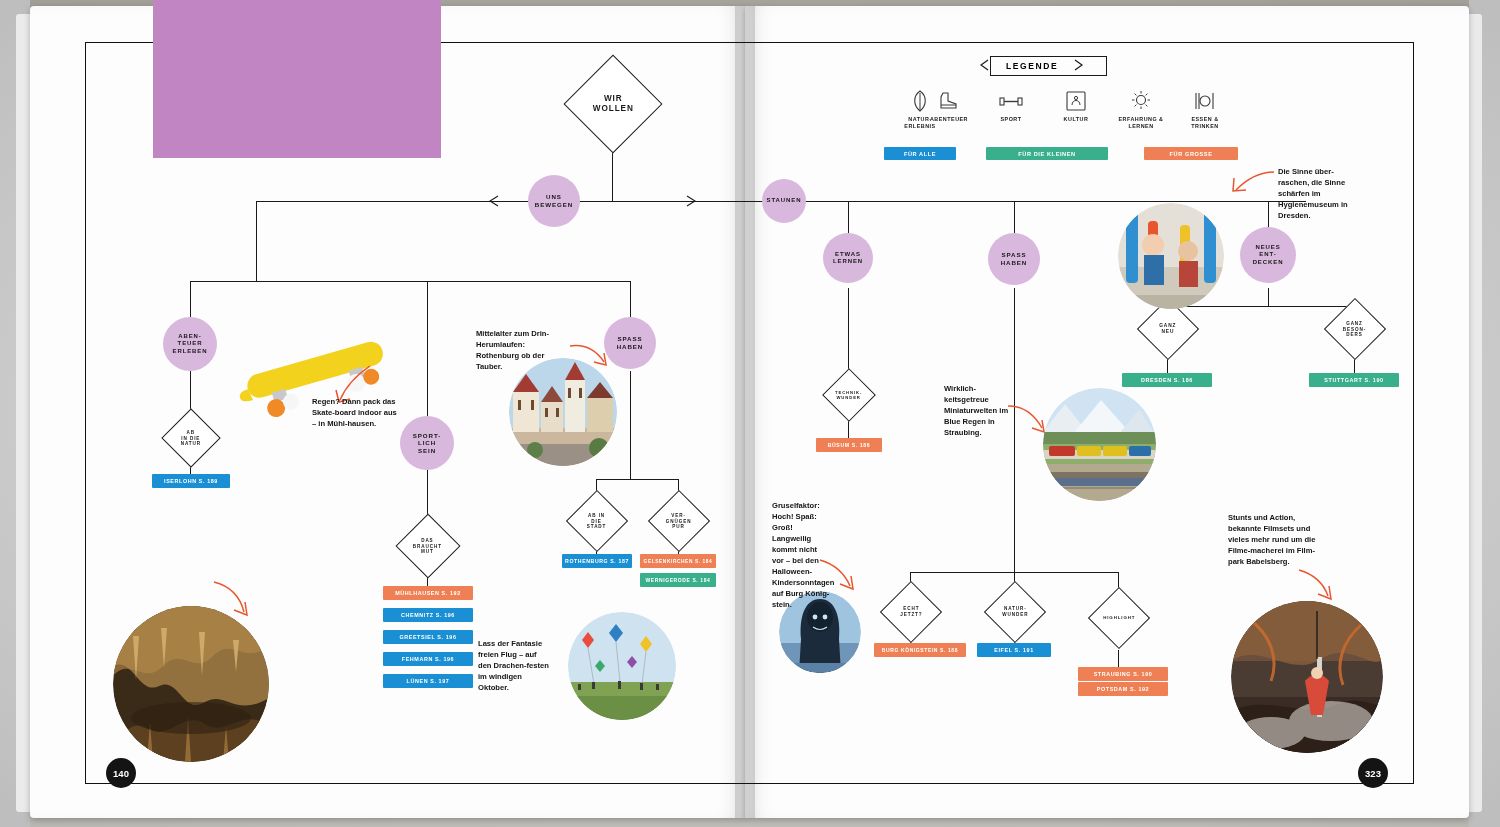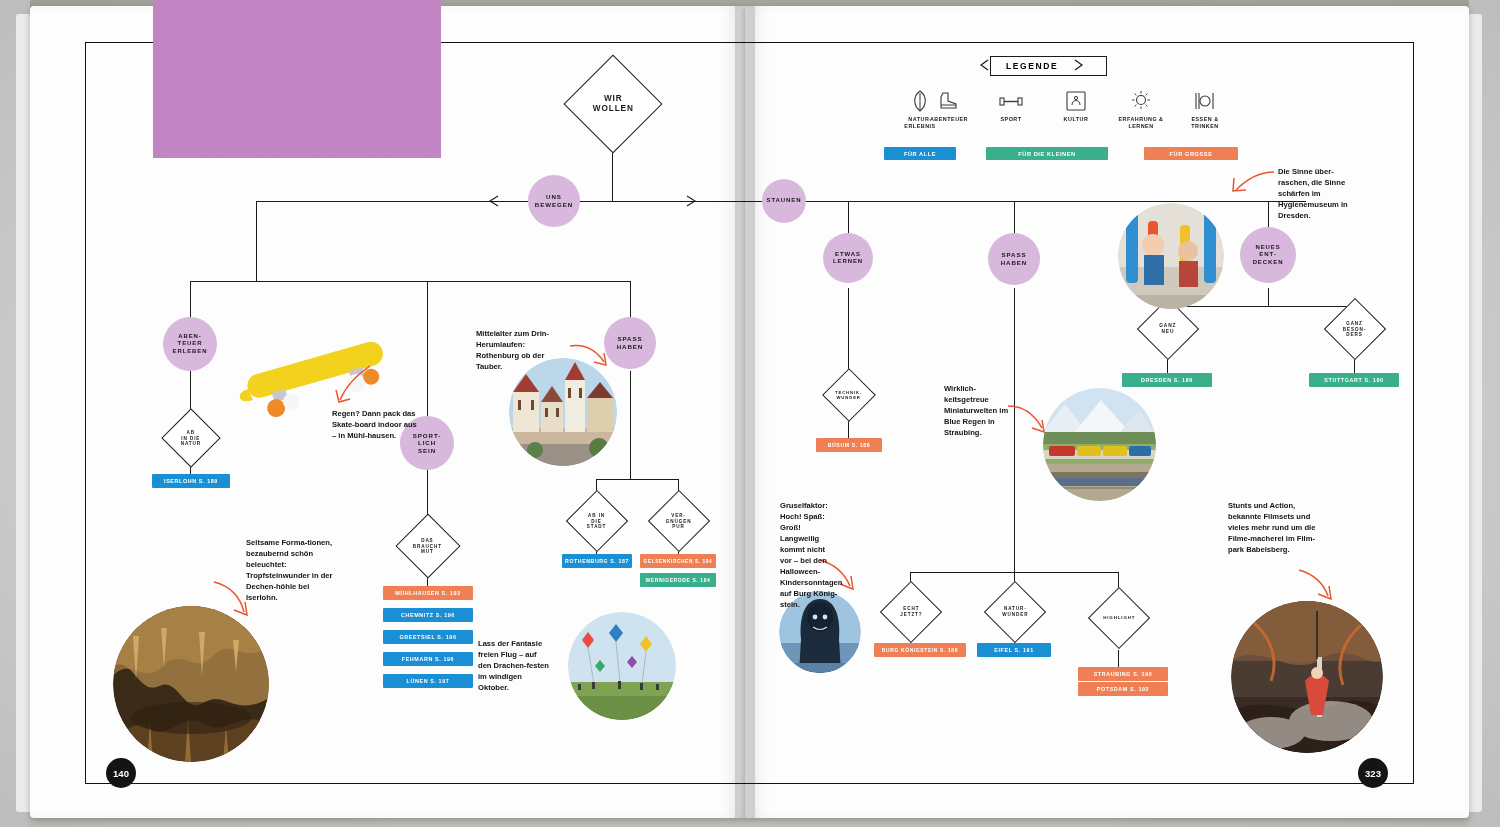--- a/index.html
+++ b/index.html
@@ -578,21 +578,20 @@
             <line x1="86" y1="10" x2="86" y2="58"></line>
           </g>
       </g>
     </svg>
   </div>
   <svg class="arrow" style="left:1295px;top:566px;" width="42" height="40">
     <path d="M4 4 C18 8 28 16 33 30" stroke="#e8552e" stroke-width="1.5" fill="none"></path>
     <polyline points="23,28 36,33 34,20" stroke="#e8552e" stroke-width="1.5" fill="none"></polyline>
   </svg>
 
-  <div class="note note-c" style="left:312px;top:408px;width:88px;margin-left:20px;">Regen? Dann pack das Skate-board indoor aus – in Mühl-hausen.</div>
+  <div class="note note-c" style="left:312px;top:396px;width:88px;">Regen? Dann pack das Skate-board indoor aus – in Mühl-hausen.</div>
   <div class="note note-c" style="left:476px;top:328px;width:92px;">Mittelalter zum Drin-Herumlaufen: Rothenburg ob der Tauber.</div>
-  <div class="note note-c" style="left:246px;top:537px;width:92px;">Seltsame Forma-tionen, bezaubernd schön beleuchtet: Tropfsteinwunder in der Dechen-höhle bei Iserlohn.</div>
   <div class="note note-c" style="left:478px;top:638px;width:74px;">Lass der Fantasie freien Flug – auf den Drachen-festen im windigen Oktober.</div>
   <div class="note note-c" style="left:1278px;top:166px;width:82px;">Die Sinne über-raschen, die Sinne schärfen im Hygienemuseum in Dresden.</div>
   <div class="note note-c" style="left:944px;top:383px;width:66px;">Wirklich-keitsgetreue Miniaturwelten im Blue Regen in Straubing.</div>
-  <div class="note note-c" style="left:772px;top:500px;width:58px;margin-left:8px;">Gruselfaktor: Hoch! Spaß: Groß! Langweilig kommt nicht vor – bei den Halloween-Kindersonntagen auf Burg König-stein.</div>
-  <div class="note note-c" style="left:1228px;top:500px;width:90px;">Stunts und Action, bekannte Filmsets und vieles mehr rund um die Filme-macherei im Film-park Babelsberg.</div>
+  <div class="note note-c" style="left:772px;top:500px;width:58px;">Gruselfaktor: Hoch! Spaß: Groß! Langweilig kommt nicht vor – bei den Halloween-Kindersonntagen auf Burg König-stein.</div>
+  <div class="note note-c" style="left:1228px;top:512px;width:90px;">Stunts und Action, bekannte Filmsets und vieles mehr rund um die Filme-macherei im Film-park Babelsberg.</div>
 </div>
 
 </body></html>

